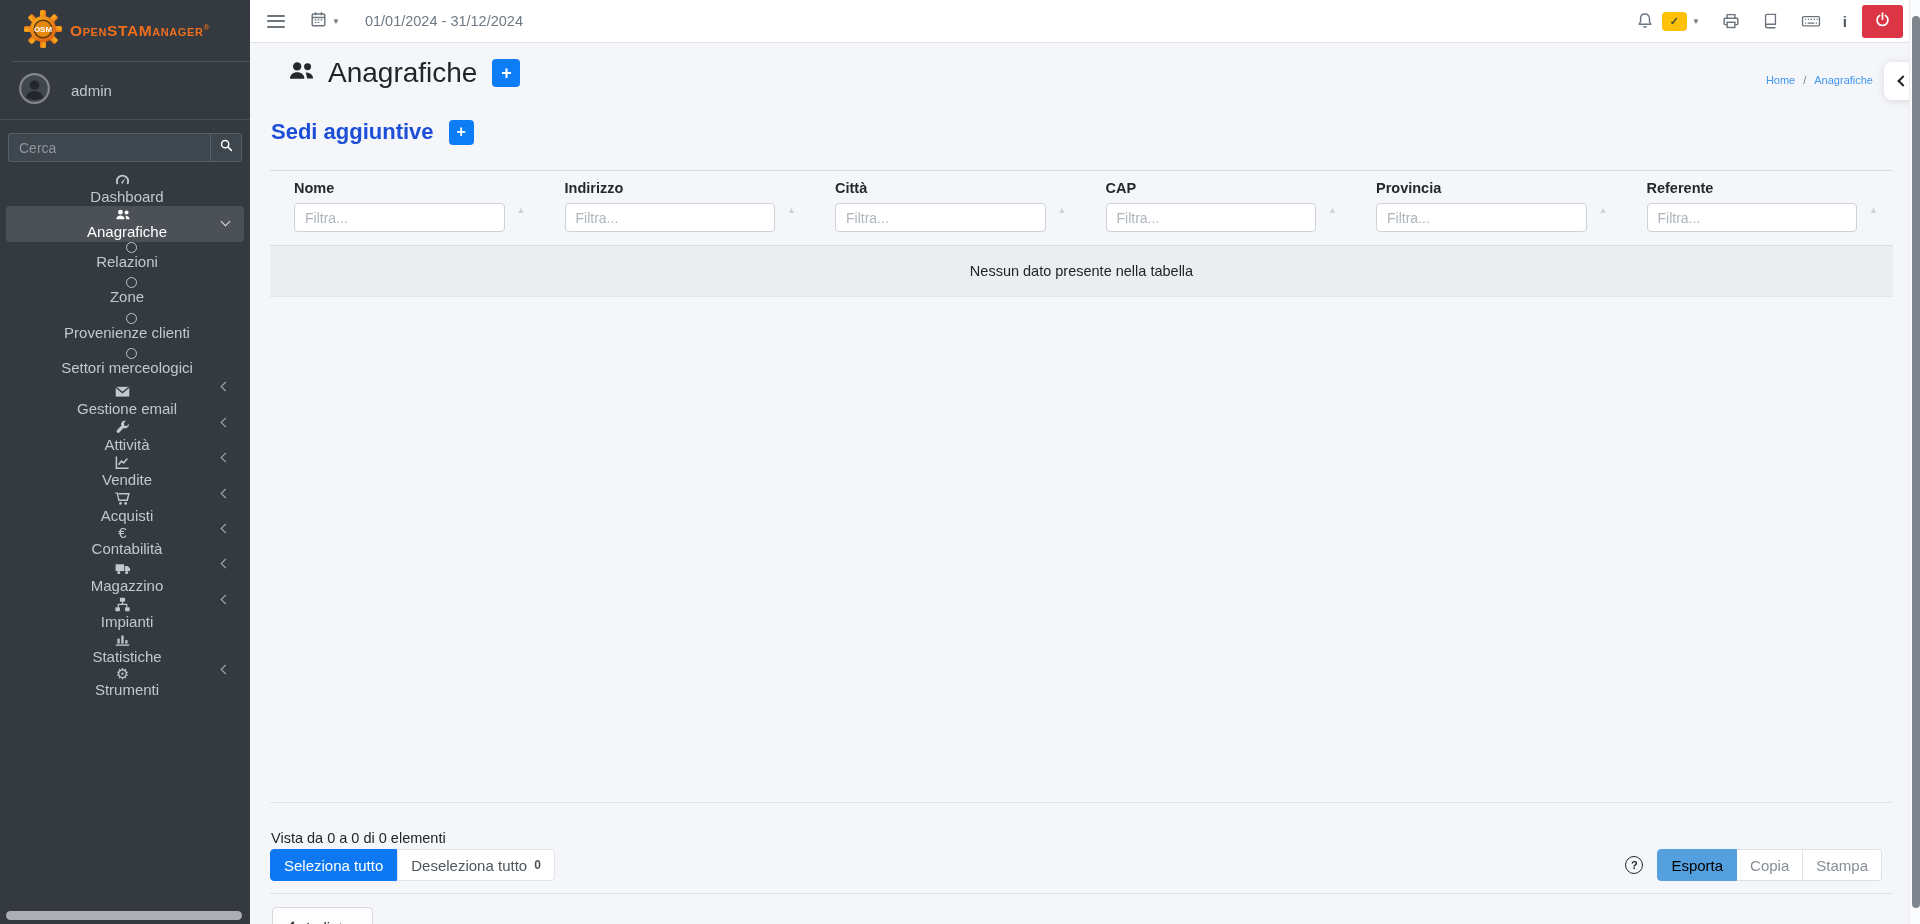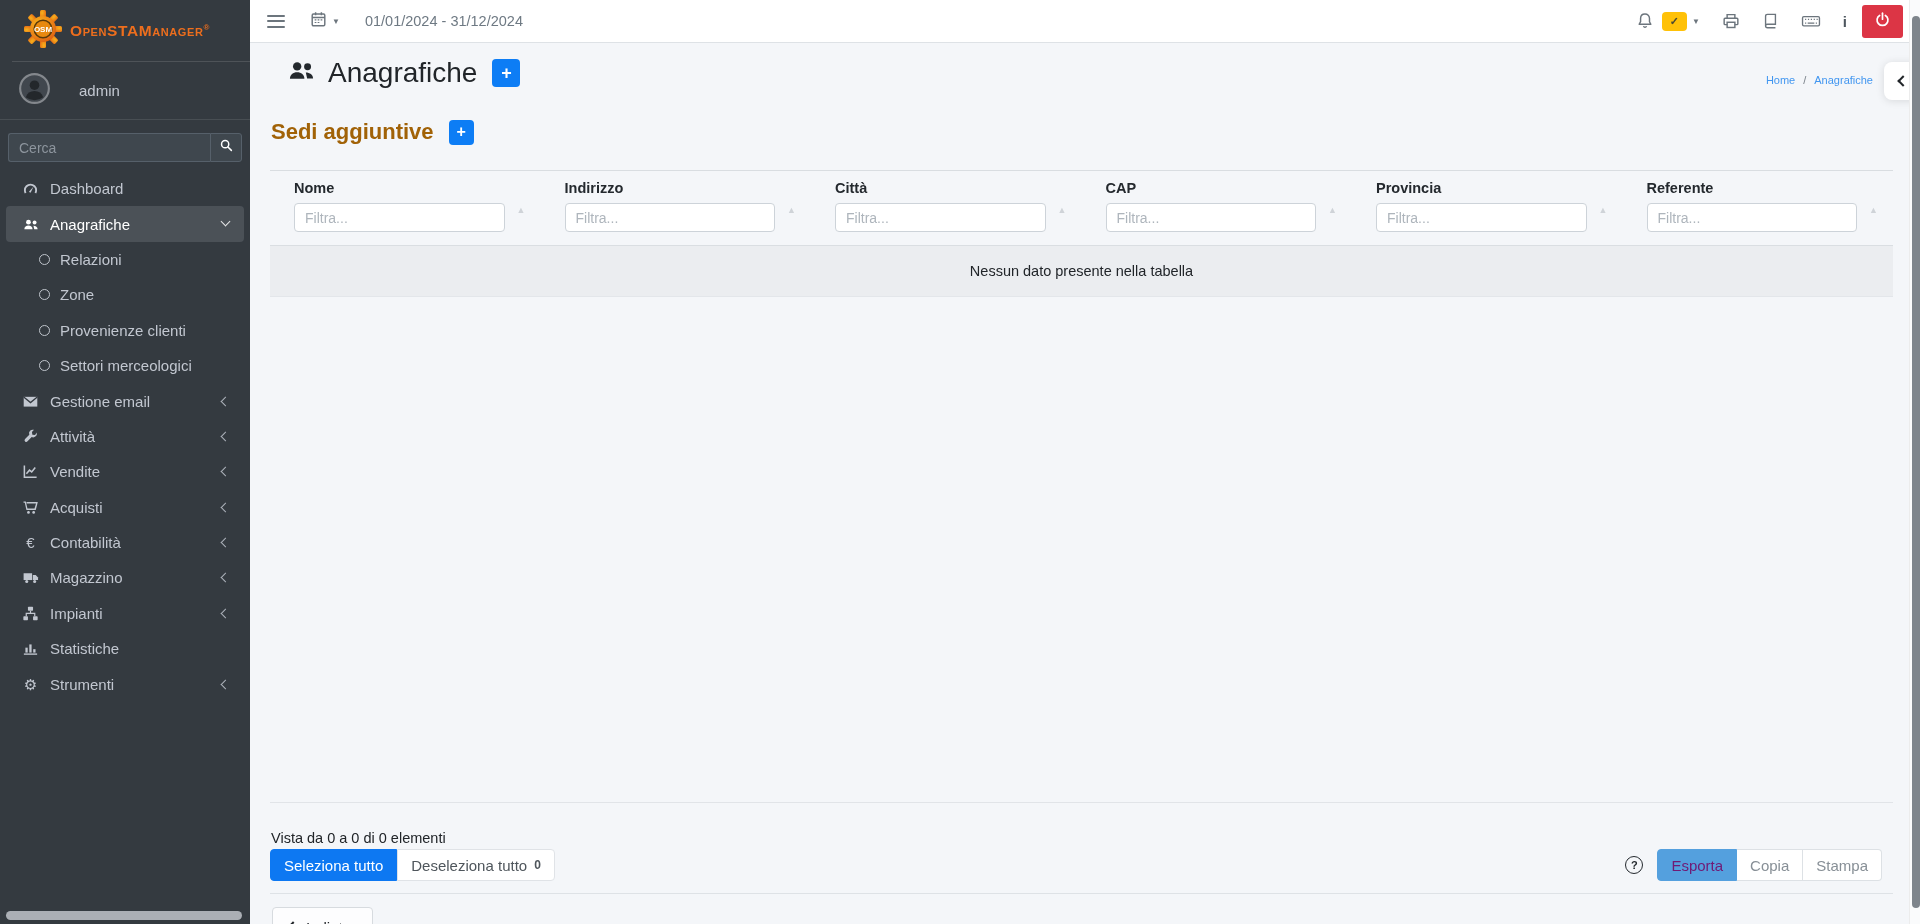--- a/index.html
+++ b/index.html
@@ -5,27 +5,27 @@
   * { margin:0; padding:0; box-sizing:border-box; }
   html,body { width:1920px; height:924px; font-family:"Liberation Sans", sans-serif; }
   .app { position:relative; width:1920px; height:924px; background:#f4f6f9; overflow:hidden; }
 
   
   .sidebar { position:absolute; left:0; top:0; width:250px; height:924px; background:#343a40; z-index:5; }
   .brand { height:62px; display:flex; align-items:center; padding-left:11px; border-bottom:1px solid rgba(255,255,255,.13);margin-left:12px; }
   .brand-text { margin-left:7px; color:#ee6e1d; font-weight:700; font-size:15.5px; letter-spacing:.6px; font-variant:small-caps; white-space:nowrap; }
   .brand-text sup { font-size:8px; color:#ee6e1d; }
   .user-panel { height:58px; display:flex; align-items:center; padding-left:18px; border-bottom:1px solid rgba(255,255,255,.1); }
-  .user-name { margin-left:28px; color:#c2c7d0; font-size:15px; }
+  .user-name { margin-left:20px; color:#c2c7d0; font-size:15px; }
   .search-row { display:flex; margin:13px 8px 0 8px; height:29px; }
   .search-input { flex:1; background:#3f474e; border:1px solid #56606a; border-right:none; border-radius:3px 0 0 3px; color:#eab308; font-size:14px; padding:0 10px; outline:none; }
   .search-input::placeholder { color:#8d959d; }
   .search-btn { width:37px; background:#3f474e; border:1px solid #56606a; border-radius:0 3px 3px 0; color:#fff; display:flex; align-items:center; justify-content:center; cursor:pointer; }
   .nav-menu { list-style:none; margin-top:9px; }
-  .nav-item { height:35.4px; margin:0 6px; padding:0 10px 0 14px; display:flex; align-items:center; color:#c2c7d0; font-size:15px; position:relative; border-radius:4px; cursor:pointer; }
+  .nav-item { height:35.4px; margin:0 6px; padding:0 10px 0 14px; display:flex; align-items:center; color:#c2c7d0; font-size:15px; position:relative; border-radius:4px; cursor:pointer;flex-direction:column; }
   .nav-item.active { background:#4b5157; color:#fff; }
   .nico { width:21px; margin-right:9px; display:flex; justify-content:center; align-items:center; flex-shrink:0; }
   .nico svg { display:block; }
   .glyph-ico { font-size:15px; line-height:1; }
   .chev { width:7px; height:7px; border:solid currentColor; border-width:0 1.7px 1.7px 0; position:absolute; right:15px; opacity:.85; }
   .chev-left  { transform:rotate(135deg); }
   .chev-down  { transform:rotate(45deg); top:12px; }
   .ring { width:11px; height:11px; border:1.8px solid #bfc4cb; border-radius:50%; margin:0 10px 0 19px; flex-shrink:0; }
   .hsb { position:absolute; left:6px; bottom:4px; width:236px; height:9px; background:#abafb5; border-radius:4.5px; }
 
@@ -44,41 +44,41 @@
 
   
   .content { position:absolute; left:250px; top:43px; right:0; bottom:0; }
   .page-head { position:absolute; top:14px; left:36px; display:flex; align-items:center; }
   .page-title { margin-left:11px; font-size:28px; font-weight:500; color:#212529; }
   .btn-plus { margin-left:15px; width:28px; height:28px; background:#0d7df5; color:#fff; border:none; border-radius:4px; font-size:18px; font-weight:700; line-height:1; display:flex; align-items:center; justify-content:center; cursor:pointer; }
   .btn-plus.small { width:25px; height:25px; font-size:16px; }
   .breadcrumb { position:absolute; top:31px; right:47px; font-size:11px; color:#7a828a; display:flex; gap:8px; }
   .breadcrumb a { color:#4196f0; text-decoration:none; cursor:pointer; }
   .section-row { position:absolute; top:76px; left:21px; display:flex; align-items:center; }
-  .section-title { font-size:22px; color:#a16207; }
+  .section-title { font-size:22px; color:#1d4ed8; }
 
   .dtable { position:absolute; top:127px; left:20px; right:27px; border-top:1px solid #d9dde1; }
   .thead { display:flex; }
   .tcol { width:16.6667%; padding:9px 36px 13px 24px; position:relative; }
   .tlabel { font-size:14.5px; font-weight:700; color:#24292e; margin-bottom:7px; }
   .tfilter { width:100%; height:29px; border:1px solid #cdd3d9; border-radius:4px; padding:0 10px; font-size:14px; color:#495057; outline:none; background:#fff; font-family:"Liberation Sans",sans-serif; }
   .tfilter::placeholder { color:#aeb5bc; }
   .sort { position:absolute; right:15px; top:34px; font-size:9px; color:#cfd3d8; cursor:pointer; }
   .empty-row { height:52px; background:#ebedf0; border-top:1px solid #dadee2; border-bottom:1px solid #e3e6ea; display:flex; align-items:center; justify-content:center; font-size:14.5px; color:#212529; }
   .tbody-space { height:506px; border-bottom:1px solid #e1e4e8; }
 
   .info-text { position:absolute; top:787px; left:21px; font-size:14.5px; color:#212529; }
   .btn-row { position:absolute; top:806px; left:20px; right:38px; display:flex; justify-content:space-between; align-items:center; }
   .btn { height:32px; font-size:15px; display:inline-flex; align-items:center; padding:0 13px; cursor:pointer; border:1px solid transparent; font-family:"Liberation Sans",sans-serif; }
   .btn-primary { background:#0d78f2; color:#fff; border-radius:4px 0 0 4px; border-color:#0d78f2; }
   .btn-light { background:#fff; color:#4f565c; border-color:#e0e3e7; border-radius:0 4px 4px 0; }
   .count-badge { font-size:12px; font-weight:700; margin-left:7px; }
   .right-group { display:flex; align-items:center; }
   .help-circle { width:18px; height:18px; border:1.7px solid #24292e; border-radius:50%; display:flex; align-items:center; justify-content:center; font-size:11px; font-weight:700; color:#24292e; margin-right:14px; cursor:pointer; }
-  .btn-export { background:#54a0de; color:#701a75; border-color:#54a0de; border-radius:4px 0 0 4px;text-align:center; }
+  .btn-export { background:#54a0de; color:#000000; border-color:#54a0de; border-radius:4px 0 0 4px;text-align:center; }
   .btn-mid { background:#fff; color:#878f96; border-color:#dde1e5; border-radius:0; border-left:none; }
   .btn-end { background:#fff; color:#878f96; border-color:#dde1e5; border-radius:0 4px 4px 0; border-left:none; }
   .footer-divider { position:absolute; top:850px; left:20px; right:27px; border-top:1px solid #dee2e6; }
   .back-btn { position:absolute; top:864px; left:22px; background:#fdfdfe; border:1px solid #d7dbdf; border-radius:4px; height:40px; padding:0 16px; display:flex; align-items:center; gap:9px; font-size:15px; color:#212529; cursor:pointer; }
   .chev-dark { width:8px; height:8px; border:solid #212529; border-width:0 2.4px 2.4px 0; transform:rotate(135deg); }
 
   .panel-toggle { position:absolute; right:2px; top:62px; width:34px; height:38px; background:#fff; border-radius:8px 0 0 8px; box-shadow:0 1px 8px rgba(0,0,0,.12); display:flex; align-items:center; justify-content:center; cursor:pointer; z-index:8; }
   .panel-toggle .chev-dark { margin-left:4px; }
 
   .vsb { position:absolute; right:0; top:0; width:11px; height:924px; background:#fafbfc; border-left:1px solid #ececec; z-index:9; }

